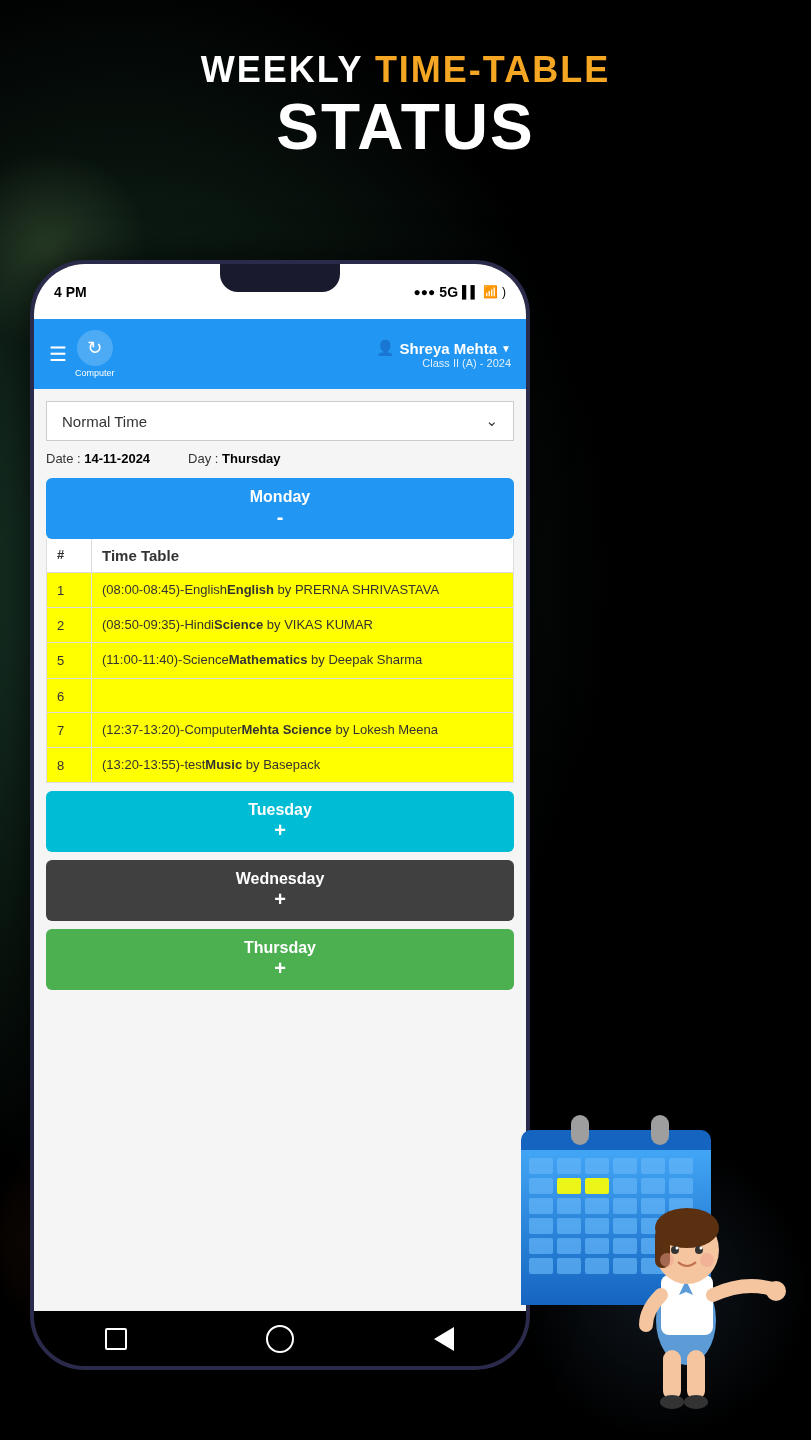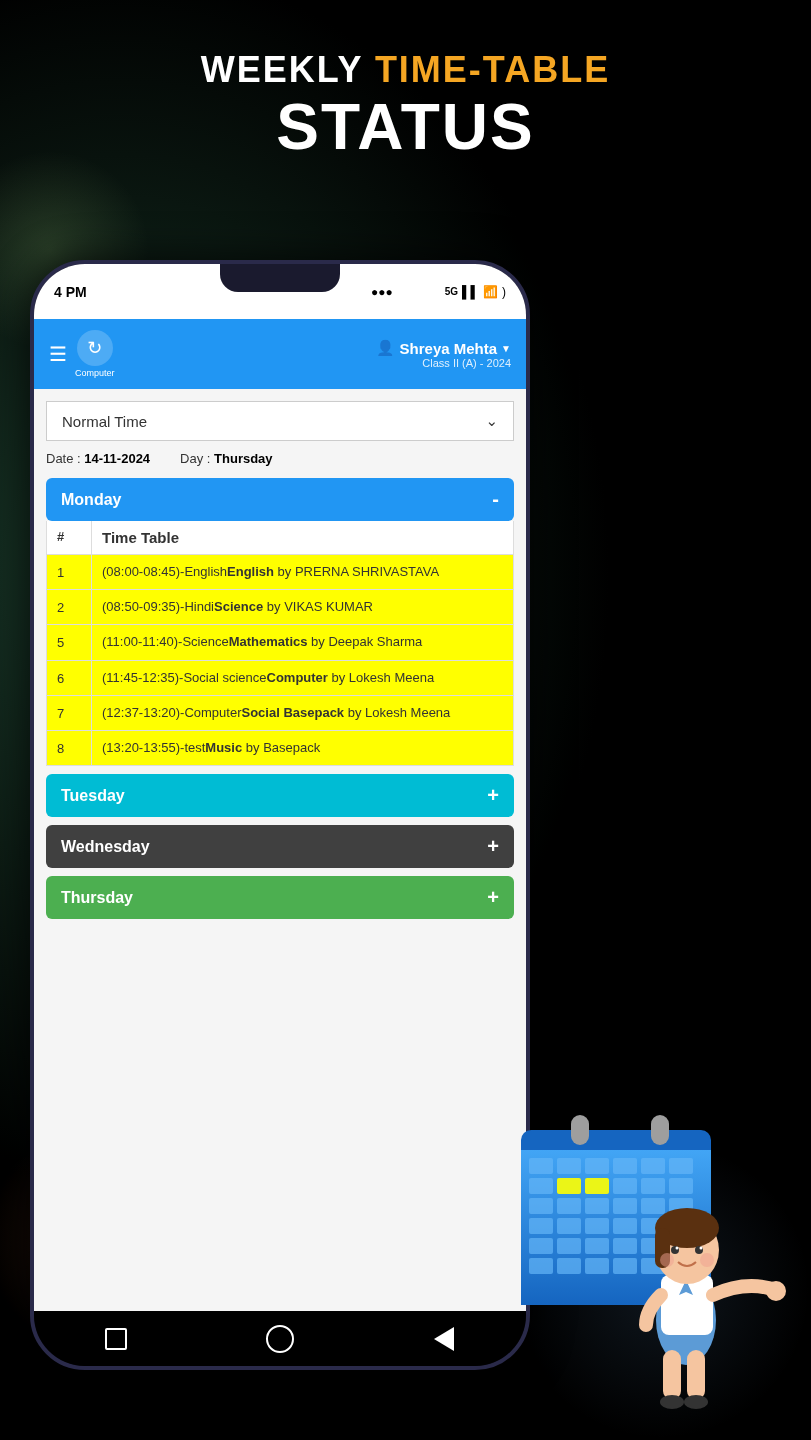--- a/index.html
+++ b/index.html
@@ -182,37 +182,38 @@
       cursor: pointer;
       margin-bottom: 10px;
     }
 
     
     .date-row {
       font-size: 13px;
       color: #333;
       margin-bottom: 12px;
       display: flex;
-      gap: 30px;
+      gap: 38px;
     }
     .date-row .label { color: #333; }
     .date-row .value { font-weight: bold; color: #000; }
 
     
     .day-section { margin-bottom: 8px; }
     .day-header {
       display: flex;
       align-items: center;
       justify-content: space-between;
       padding: 10px 15px;
       border-radius: 6px;
       cursor: pointer;
       color: #fff;
       font-size: 16px;
       font-weight: bold;
+      flex-direction: column;
     }
     .day-header.monday { background: #2196F3; }
     .day-header.tuesday { background: #00BCD4; }
     .day-header.wednesday { background: #404040; }
     .day-header.thursday { background: #4CAF50; }
 
     .day-toggle { font-size: 20px; font-weight: bold; }
 
     
     .timetable {
@@ -355,21 +356,21 @@
   <div class="title-line2">STATUS</div>
 </div>
 
 <div class="phone">
 
   <div class="phone-status-bar">
     <span class="status-time">4 PM</span>
     <div class="notch"></div>
     <div class="status-icons">
       <span>●●●</span>
-      <span style="font-size:10px;font-weight:bold;margin-left:48px;">5G</span>
+      <span style="font-size:14px;font-weight:bold;">5G</span>
       <span>▌▌</span>
       <span>📶</span>
       <span>)</span>
     </div>
   </div>
 
   <div class="app-header">
     <div class="header-left">
       <span class="hamburger-icon">☰</span>
       <div class="refresh-btn">
@@ -422,25 +423,24 @@
         <div class="tt-row">
           <div class="tt-num">2</div>
           <div class="tt-content">(08:50-09:35)-Hindi<span class="subject-bold">Science</span> by VIKAS KUMAR</div>
         </div>
         <div class="tt-row">
           <div class="tt-num">5</div>
           <div class="tt-content">(11:00-11:40)-Science<span class="subject-bold">Mathematics</span> by Deepak Sharma</div>
         </div>
         <div class="tt-row">
           <div class="tt-num">6</div>
-          <div class="tt-content">(11:45-12:35)-Social science<span class="subject-bold">Computer</span> by Lokesh Meena</div>
         </div>
         <div class="tt-row">
           <div class="tt-num">7</div>
-          <div class="tt-content">(12:37-13:20)-Computer<span class="subject-bold">Social Basepack</span> by Lokesh Meena</div>
+          <div class="tt-content">(12:37-13:20)-Computer<span class="subject-bold">Mehta Science</span> by Lokesh Meena</div>
         </div>
         <div class="tt-row">
           <div class="tt-num">8</div>
           <div class="tt-content">(13:20-13:55)-test<span class="subject-bold">Music</span> by Basepack</div>
         </div>
       </div>
     </div>
 
     <div class="day-section">
       <div class="day-header tuesday">

